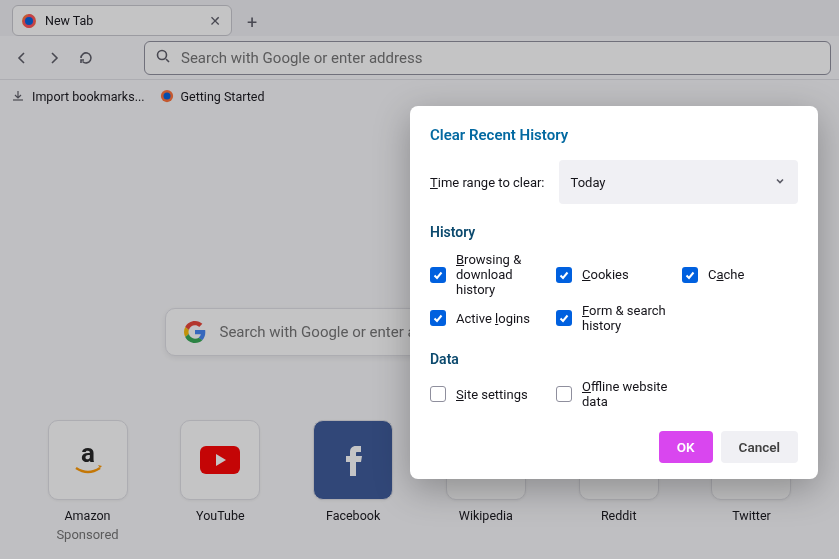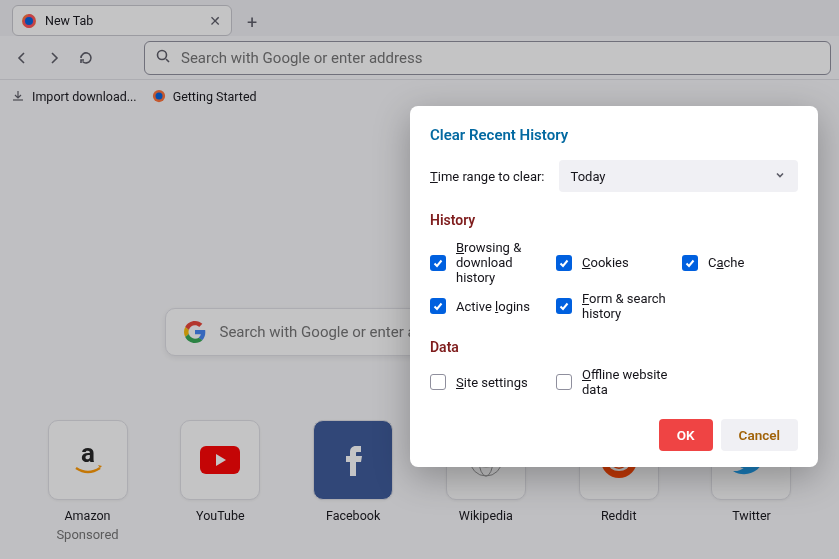--- a/index.html
+++ b/index.html
@@ -40,33 +40,33 @@
   .tile-sponsored { font-size:13px; color:#737373; text-align:center; margin-top:-4px;}
 
   
   .scrim { position:absolute; inset:0; background: rgba(20,20,25,0.25); }
 
   
   .dialog { position:absolute; top: 106px; left: 410px; width: 408px; background:#fff; border-radius:8px; box-shadow: 0 10px 36px rgba(0,0,0,0.28); padding: 20px 20px 16px 20px; }
   .dlg-title { font-size:15px; font-weight:600; color:#0369a1; margin-bottom: 16px;}
   .dlg-row { display:flex; align-items:center; gap: 14px; margin-bottom: 20px;}
   .dlg-label { font-size:13px; color:#15141a;}
-  .dlg-select { flex:1; height:32px; background:#f0f0f4; border:none; border-radius:4px; display:flex; align-items:center; justify-content:space-between; padding:0 12px; cursor:pointer;}
+  .dlg-select { flex:1; height:44px; background:#f0f0f4; border:none; border-radius:4px; display:flex; align-items:center; justify-content:space-between; padding:0 12px; cursor:pointer;}
   .dlg-select span { font-size:13px; color:#15141a;}
-  .section-h { font-size:14px; font-weight:600; color:#7f1d1d; margin-bottom: 12px; margin-top: 6px;}
+  .section-h { font-size:14px; font-weight:600; color:#0c4a6e; margin-bottom: 12px; margin-top: 6px;}
   .check-grid { display:grid; grid-template-columns: 1fr 1fr 1fr; gap: 6px 10px; margin-bottom: 18px;}
   .check-item { display:flex; align-items:center; gap:10px; font-size:13px; color:#15141a; cursor:pointer;}
   .chk { width:16px; height:16px; border-radius:3px; display:flex; align-items:center; justify-content:center; flex-shrink:0;}
   .chk.checked { background:#0060df; }
   .chk.unchecked { border: 1.5px solid #8f8f9d; background:#fff;}
   .chk svg { stroke:#fff; }
   .dlg-footer { display:flex; justify-content:flex-end; gap:8px; margin-top: 22px;}
   .btn { height:32px; padding: 0 18px; border-radius:4px; font-size:13.5px; font-weight:600; display:flex; align-items:center; cursor:pointer; border:none;}
-  .btn-primary { background:#ef4444; color:#fff; }
-  .btn-secondary { background:#f0f0f4; color:#a16207; }
+  .btn-primary { background:#d946ef; color:#fff; }
+  .btn-secondary { background:#f0f0f4; color:#404040; }
 
 </style>
 </head>
 <body>
 
 <div class="tab-strip">
   <div class="tab">
     <span class="favicon">
       <svg width="16" height="16" viewBox="0 0 16 16">
           <circle cx="8" cy="8" r="7" fill="#ff7139"></circle>
@@ -111,21 +111,21 @@
 </div>
 
 <div class="bookmarks">
   <div class="bm-item">
     <span class="bm-ic">
         <svg width="14" height="14" viewBox="0 0 14 14" fill="none" stroke="#5b5b66" stroke-width="1.2">
           <path d="M7 2v7M4 6l3 3 3-3"></path>
           <path d="M2 11h10"></path>
         </svg>
       </span>
-    <span>Import download...</span>
+    <span>Import bookmarks...</span>
   </div>
   <div class="bm-item">
     <span class="bm-ic">
         <svg width="14" height="14" viewBox="0 0 16 16">
           <circle cx="8" cy="8" r="7" fill="#ff7139"></circle>
           <circle cx="8" cy="8" r="4" fill="#0060df"></circle>
         </svg>
       </span>
     <span>Getting Started</span>
   </div>

